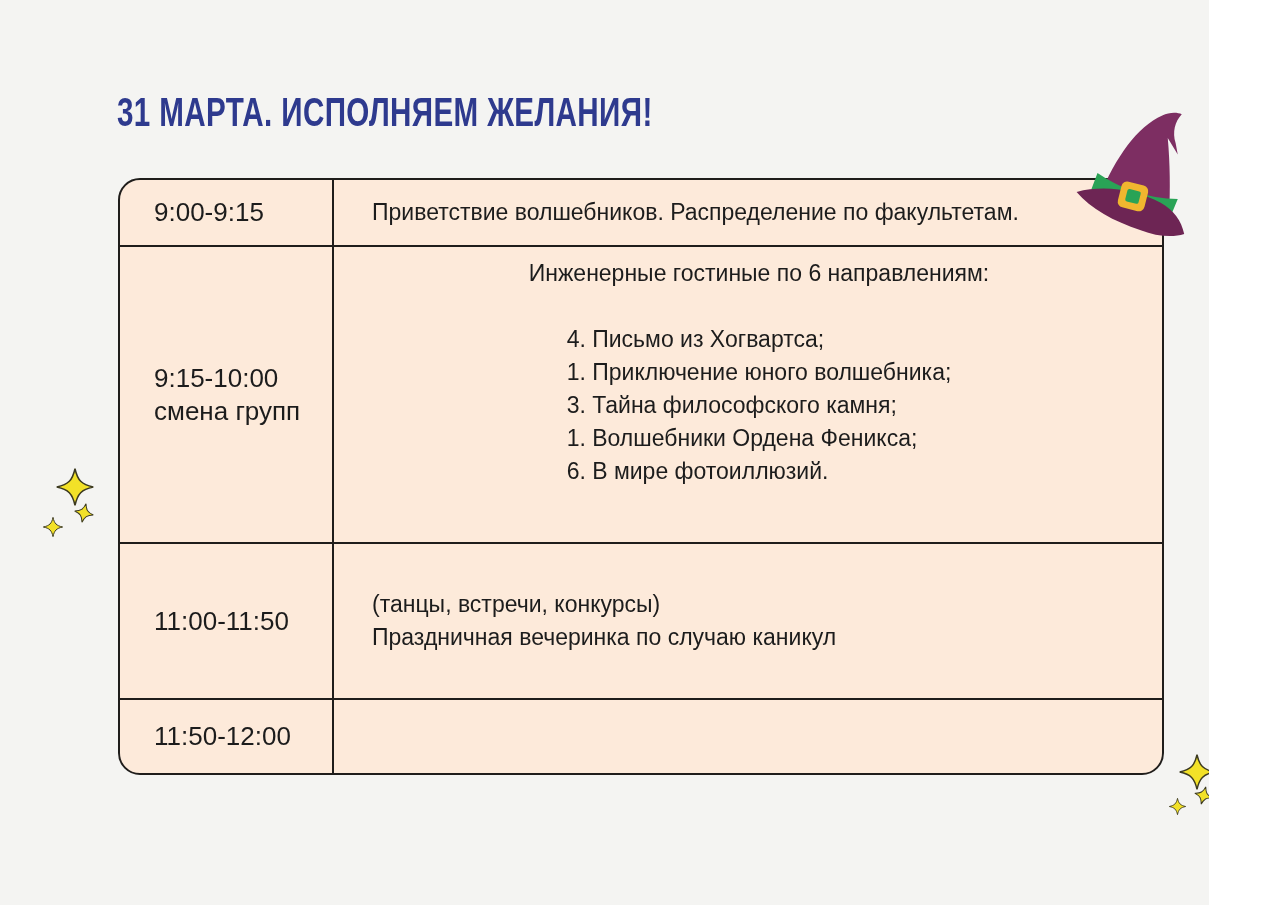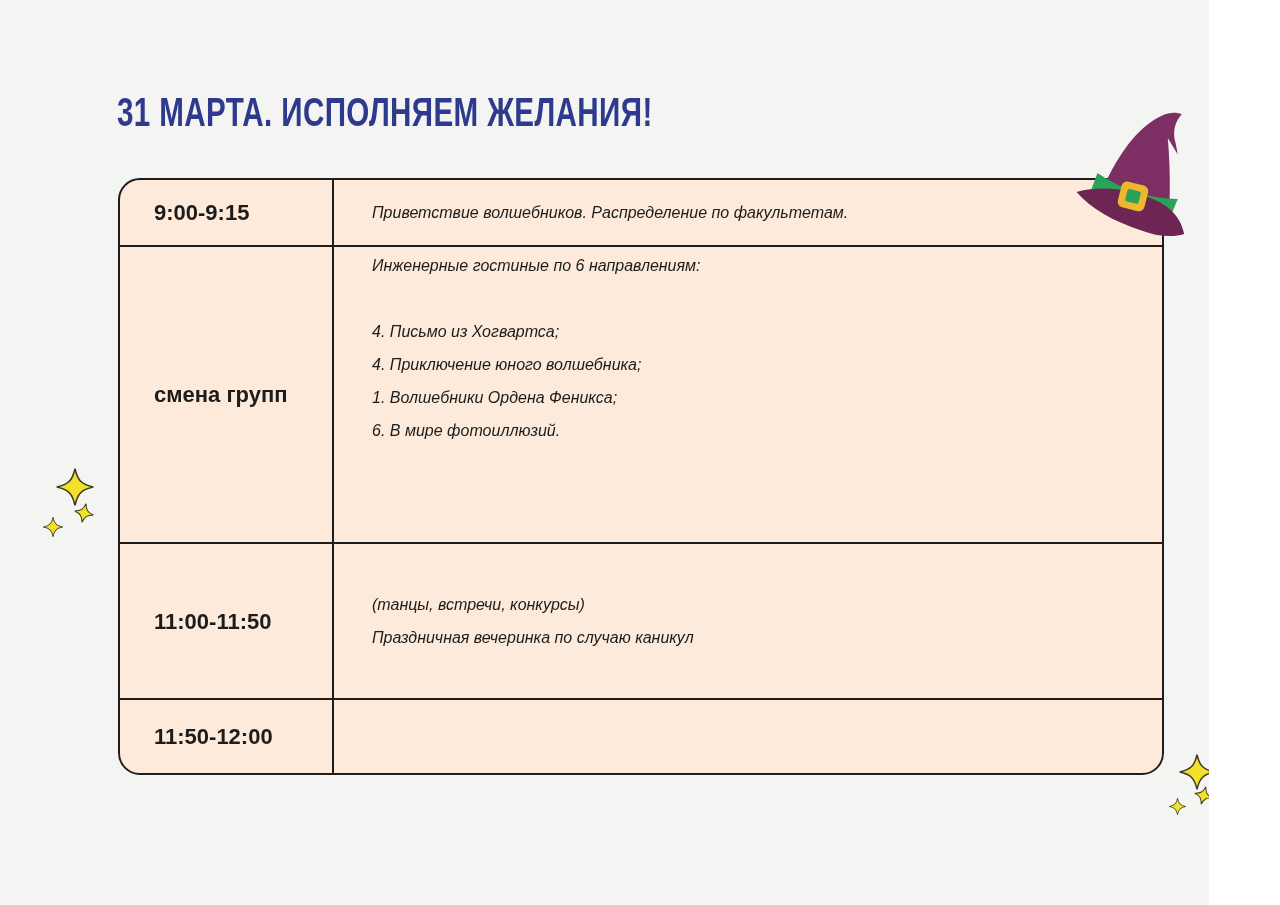--- a/index.html
+++ b/index.html
@@ -37,32 +37,31 @@
     display: grid;
     grid-template-rows: 65px 297px 156px 1fr;
     color: var(--text, #1c1c1c);
   }
   .row { display: grid; grid-template-columns: 214px 1fr; min-height: 0; }
   .row + .row { border-top: 2.5px solid var(--border, #1f1d1b); }
   .cell-time {
     border-right: 2.5px solid var(--border, #1f1d1b);
     display: flex; flex-direction: column; justify-content: center;
     padding-left: 34px;
-    font-weight: bold;
-    font-size: 22px;
+    font-weight: normal;
+    font-size: 26px;
     line-height: 33px;
   }
   .cell-desc {
     display: flex; flex-direction: column; justify-content: center;
     padding-left: 38px; padding-right: 16px;
-    font-size: 16px;
+    font-size: 23px;
     line-height: 33px;
-    font-style: italic;
   }
-  .cell-desc.top { justify-content: flex-start; padding-top: 2px; }
+  .cell-desc.top { justify-content: flex-start; padding-top: 10px; align-items: center; }
   .lounge-list { margin-top: 33px; }
   .deco { position: absolute; }
   .hat { left: 1074px; top: 103px; width: 132px; height: 142px; }
 </style>
 </head>
 <body>
 
 <div class="canvas">
 
   <h1 class="title">31 МАРТА. ИСПОЛНЯЕМ ЖЕЛАНИЯ!</h1>
@@ -73,27 +72,29 @@
       <div class="cell-time">
         <div>9:00-9:15</div>
       </div>
       <div class="cell-desc">
         <div>Приветствие волшебников. Распределение по факультетам.</div>
       </div>
     </div>
 
     <div class="row">
       <div class="cell-time">
+        <div>9:15-10:00</div>
         <div>смена групп</div>
       </div>
       <div class="cell-desc top">
         <div>Инженерные гостиные по 6 направлениям:</div>
         <div class="lounge-list">
           <div>4. Письмо из Хогвартса;</div>
-          <div>4. Приключение юного волшебника;</div>
+          <div>1. Приключение юного волшебника;</div>
+          <div>3. Тайна философского камня;</div>
           <div>1. Волшебники Ордена Феникса;</div>
           <div>6. В мире фотоиллюзий.</div>
         </div>
       </div>
     </div>
 
     <div class="row">
       <div class="cell-time">
         <div>11:00-11:50</div>
       </div>

